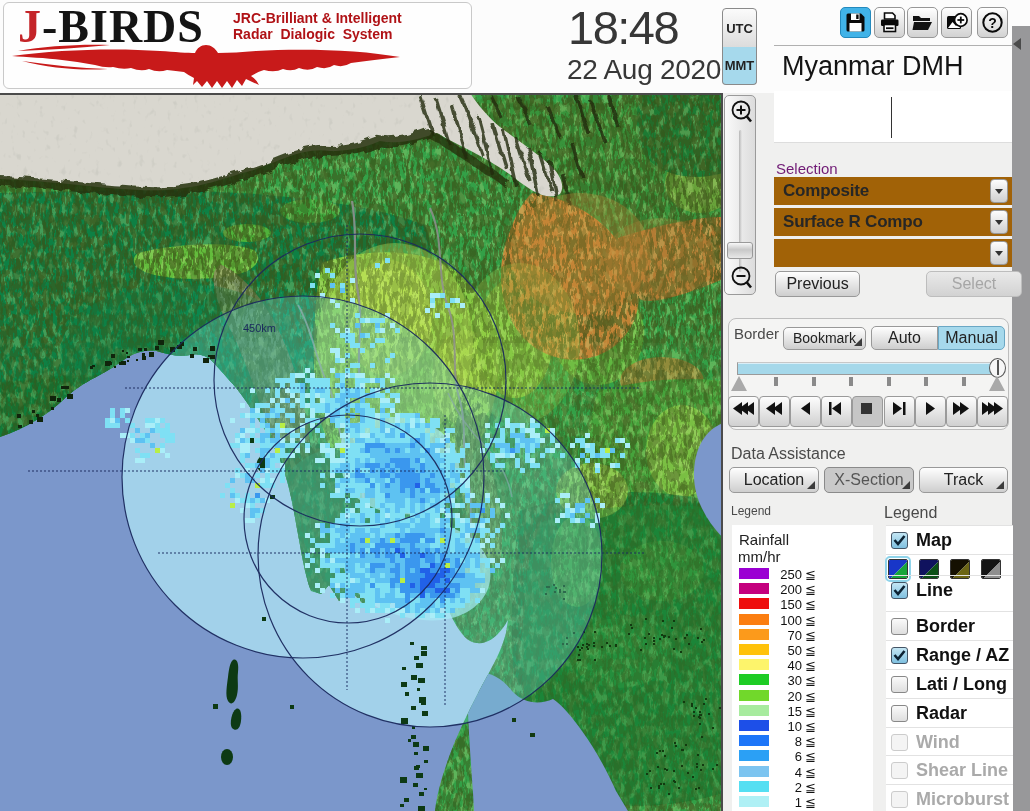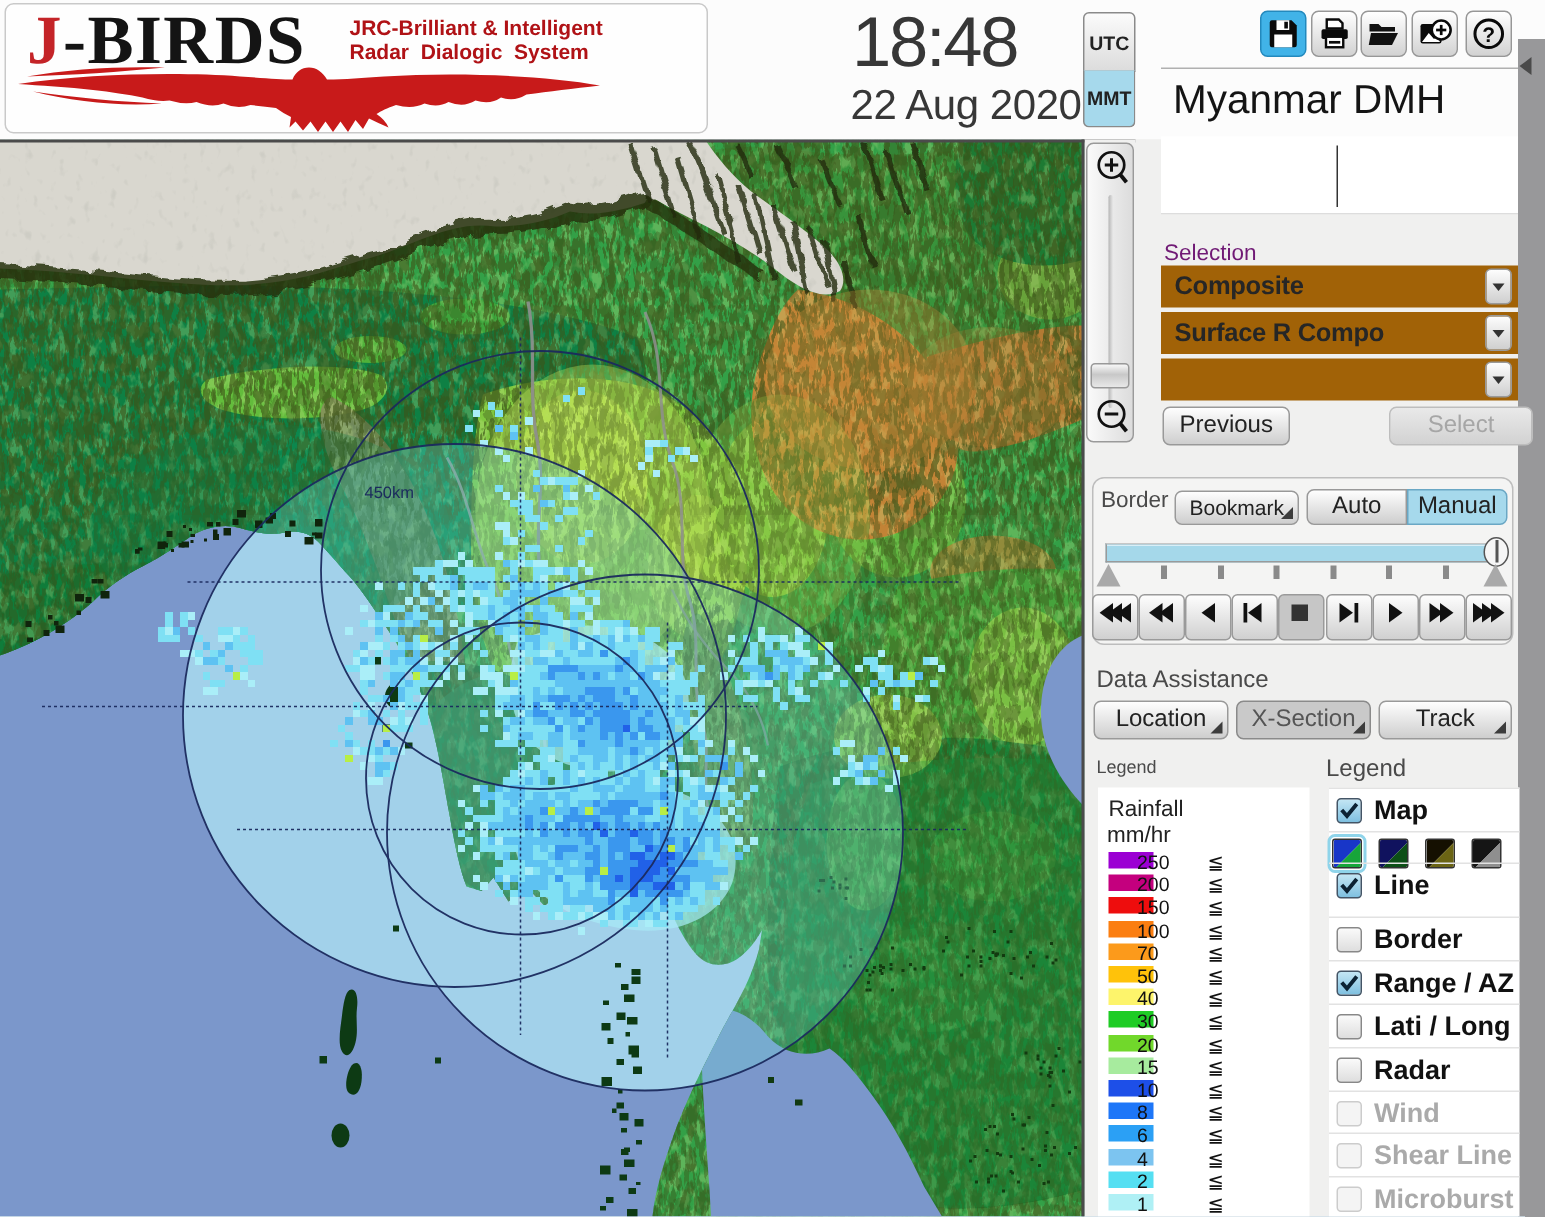--- a/index.html
+++ b/index.html
@@ -51,21 +51,21 @@
 .tri{position:absolute;top:376px;width:0;height:0;border-left:8px solid transparent;border-right:8px solid transparent;border-bottom:15px solid #a9a9a9}
 .pb{position:absolute;top:0;width:31px;height:31px;border:1px solid #9a9a9a;border-radius:4px;background:linear-gradient(#fdfdfd,#d0d0d0)}
 .pb.pressed{background:#c6c6c6}
 .pb svg{position:absolute;left:4px;top:5px}
 #dalabel{position:absolute;left:731px;top:445px;font-size:16px;color:#4a4a4a}
 #legendlbl{position:absolute;left:731px;top:504px;font-size:12px;color:#4a4a4a}
 #legendbox{position:absolute;left:732px;top:525px;width:141px;height:286px;background:#fff}
 #legendbox .t1{position:absolute;left:7px;top:6px;font-size:15px;color:#222}
 #legendbox .t2{position:absolute;left:6px;top:23px;font-size:15px;color:#222}
 .sw{position:absolute;left:7px;width:30px;height:11px}
-.swn{position:absolute;width:44px;font-size:13px;color:#111}
+.swn{position:absolute;width:44px;text-align:right;font-size:13px;color:#111}
 .swl{position:absolute;left:73px;font-size:13px;color:#111}
 #ovllbl{position:absolute;left:884px;top:504px;font-size:16px;color:#4a4a4a}
 #ovlbox{position:absolute;left:886px;top:525px;width:127px;height:286px;background:#fff}
 .ovrow{position:absolute;left:0;width:127px;height:29px;border-top:1px solid #e2e2e2}
 .cb{position:absolute;left:5px;top:6px;width:17px;height:17px;border:1px solid #888;border-radius:3px;background:linear-gradient(#fafafa,#dedede)}
 .cb.chk{background:linear-gradient(#c3e6f4,#7fc0e0);border-color:#456}
 .cb.dis{border-color:#ccc;background:#f4f4f4}
 .ovtxt{position:absolute;left:30px;top:4px;font-size:18px;font-weight:bold;color:#111;white-space:nowrap}
 .ovtxt.dis{color:#aaa}
 .mapsq{position:absolute;top:4px;width:20px;height:20px;border:1px solid #333;border-radius:2px;overflow:hidden}

